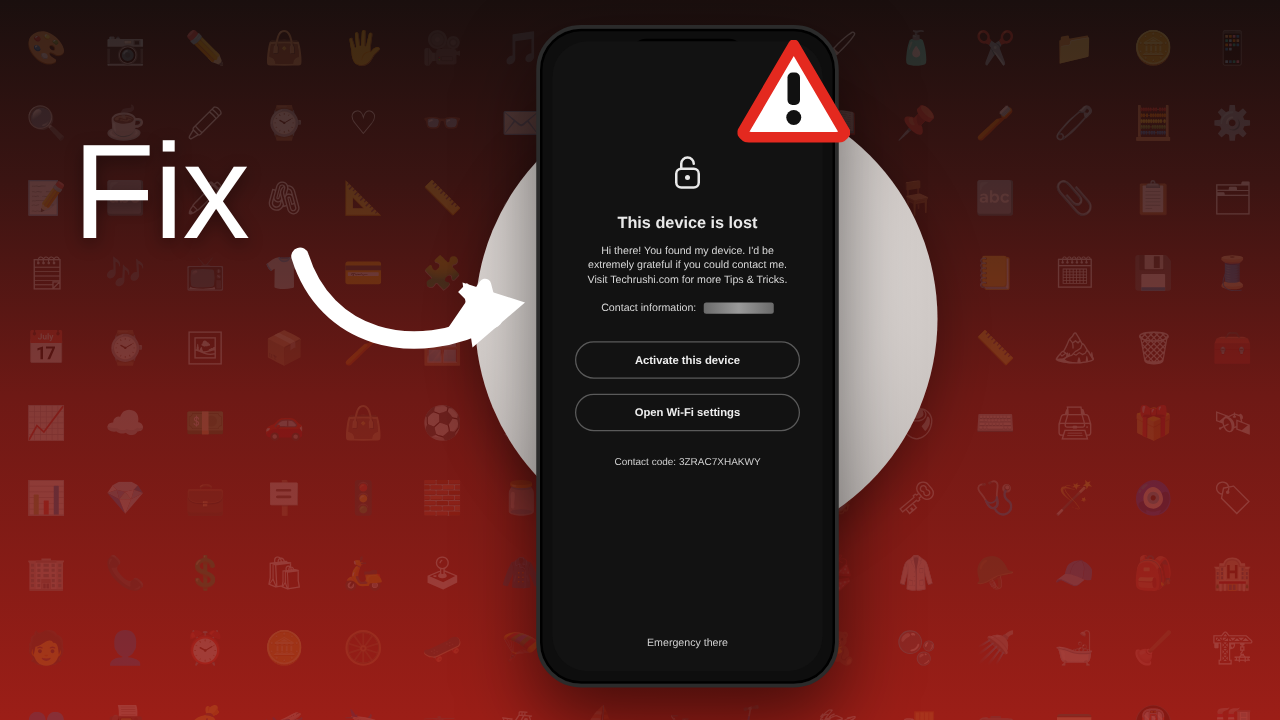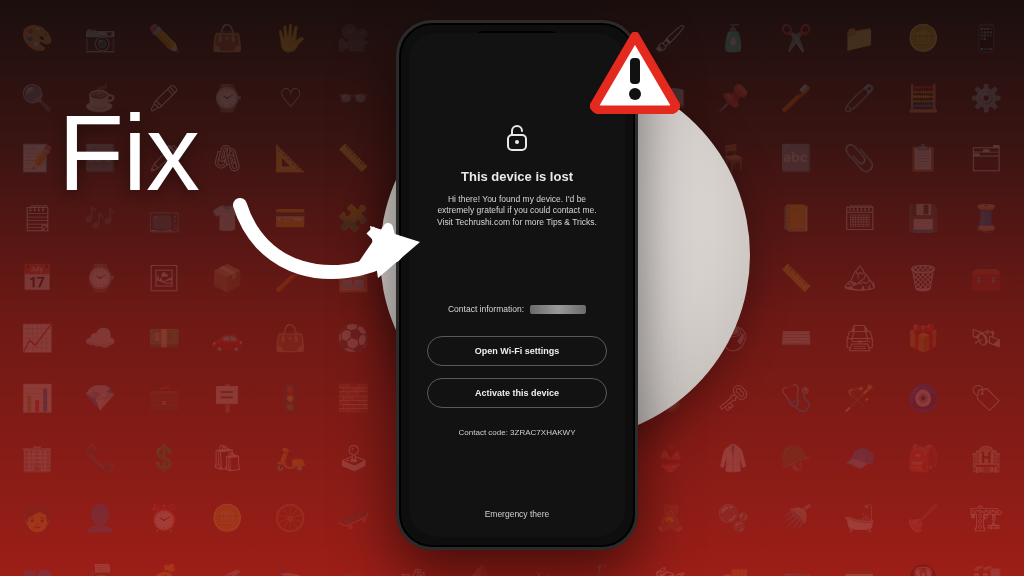--- a/index.html
+++ b/index.html
@@ -29,21 +29,21 @@
     position: absolute;
     left: 380px; top: 70px;
     width: 370px; height: 370px;
     background: radial-gradient(circle at 45% 40%, #ece7e4 0%, #d8d2cf 55%, #b8b2af 100%);
     border-radius: 50%;
     box-shadow: 0 10px 40px rgba(0,0,0,0.35);
   }
   
   .phone {
     position: absolute;
-    left: 396px; top: 20px;
+    left: 429px; top: 20px;
     width: 242px; height: 530px;
     background: #0e0e0e;
     border-radius: 36px;
     border: 3px solid #2b2b2b;
     box-shadow: 0 25px 60px rgba(0,0,0,0.55), inset 0 0 0 2px #000;
   }
   .phone .notch {
     position: absolute; top: 8px; left: 50%; transform: translateX(-50%);
     width: 90px; height: 24px; background: #000; border-radius: 14px;
   }
@@ -51,22 +51,22 @@
     position: absolute; inset: 10px;
     background: #121212;
     border-radius: 28px;
     color: #e9e9e9;
     display: flex; flex-direction: column; align-items: center;
     padding: 50px 18px 14px 18px;
     text-align: center;
   }
   .lock-icon { margin-top: 40px; margin-bottom: 12px; }
   .title { font-size: 13px; font-weight: 700; margin-bottom: 10px; }
-  .msg { font-size: 8.5px; line-height: 1.35; color: #d6d6d6; padding: 0 6px; margin-bottom: 28px; }
-  .contact-row { font-size: 8.5px; color: #d6d6d6; display: flex; align-items: center; gap: 6px; margin-bottom: 22px; margin-top: 48px; }
+  .msg { font-size: 8.5px; line-height: 1.35; color: #d6d6d6; padding: 0 6px; margin-bottom: 12px; }
+  .contact-row { font-size: 8.5px; color: #d6d6d6; display: flex; align-items: center; gap: 6px; margin-bottom: 22px; }
   .contact-blur {
     width: 56px; height: 9px;
     background: linear-gradient(90deg,#6a6a6a,#9a9a9a,#6a6a6a);
     border-radius: 2px;
   }
   .btn {
     width: 180px; height: 30px;
     border: 1px solid #5a5a5a;
     border-radius: 18px;
     background: transparent;
@@ -289,24 +289,24 @@
 
       <div class="title">This device is lost</div>
       <div class="msg">Hi there! You found my device. I'd be extremely grateful if you could contact me. Visit Techrushi.com for more Tips &amp; Tricks.</div>
 
       <div class="contact-row">
         <span>Contact information:</span>
         <span class="contact-blur"></span>
       </div>
 
       <div class="btn">
+        <span>Activate this device</span>
+      </div>
+      <div class="btn">
         <span>Open Wi-Fi settings</span>
-      </div>
-      <div class="btn">
-        <span>Activate this device</span>
       </div>
 
       <div class="unlock">Contact code: 3ZRAC7XHAKWY</div>
 
       <div class="emergency">
         <span>Emergency there</span>
       </div>
     </div>
   </div>
 

